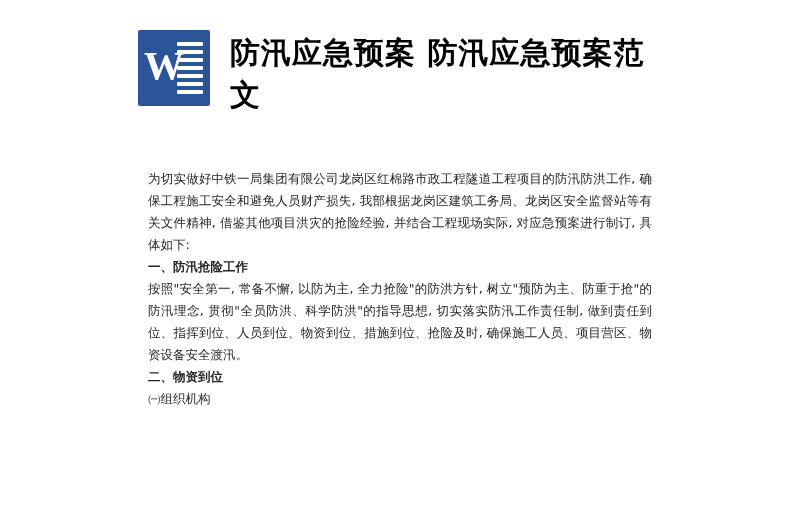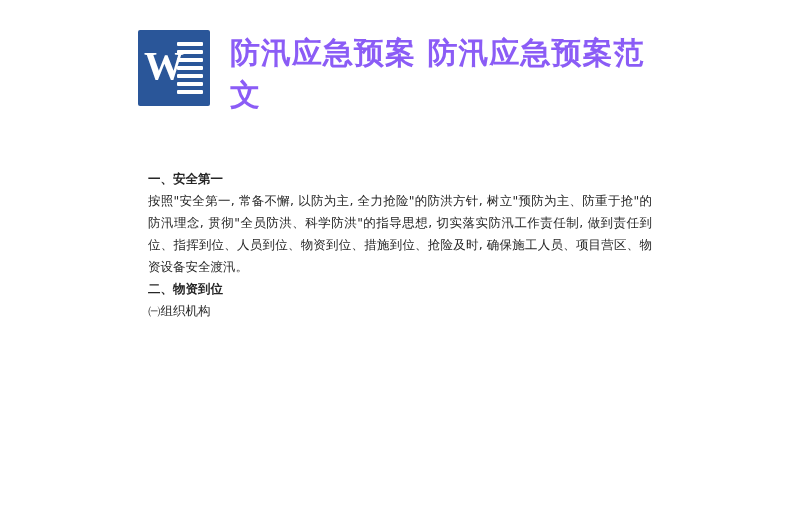--- a/index.html
+++ b/index.html
@@ -60,21 +60,21 @@
     display: block;
     height: 4px;
     background: #ffffff;
     border-radius: 1px;
   }
   .doc-title {
     margin-left: 20px;
     margin-top: 2px;
     font-size: 30px;
     line-height: 42px;
-    color: #8b5cf6;
+    color: #000000;
     font-weight: bold;
     font-family: "DejaVu Sans", sans-serif;
     letter-spacing: 1px;
     max-width: 420px;
   }
   
   .doc-body {
     margin: 60px 148px 0 148px;
     font-size: 12.5px;
     line-height: 22px;
@@ -105,20 +105,21 @@
           <i></i>
           <i></i>
           <i></i>
           <i></i>
       </span>
     </div>
     <div class="doc-title">防汛应急预案 防汛应急预案范文</div>
   </div>
 
   <div class="doc-body">
-    <p class="heading">一、安全第一</p>
+    <p class="body">为切实做好中铁一局集团有限公司龙岗区红棉路市政工程隧道工程项目的防汛防洪工作, 确保工程施工安全和避免人员财产损失, 我部根据龙岗区建筑工务局、龙岗区安全监督站等有关文件精神, 借鉴其他项目洪灾的抢险经验, 并结合工程现场实际, 对应急预案进行制订, 具体如下:</p>
+    <p class="heading">一、防汛抢险工作</p>
     <p class="body">按照"安全第一, 常备不懈, 以防为主, 全力抢险"的防洪方针, 树立"预防为主、防重于抢"的防汛理念, 贯彻"全员防洪、科学防洪"的指导思想, 切实落实防汛工作责任制, 做到责任到位、指挥到位、人员到位、物资到位、措施到位、抢险及时, 确保施工人员、项目营区、物资设备安全渡汛。</p>
     <p class="heading">二、物资到位</p>
     <p class="body">㈠组织机构</p>
 
   </div>
 
 </div>
 
 </body></html>

